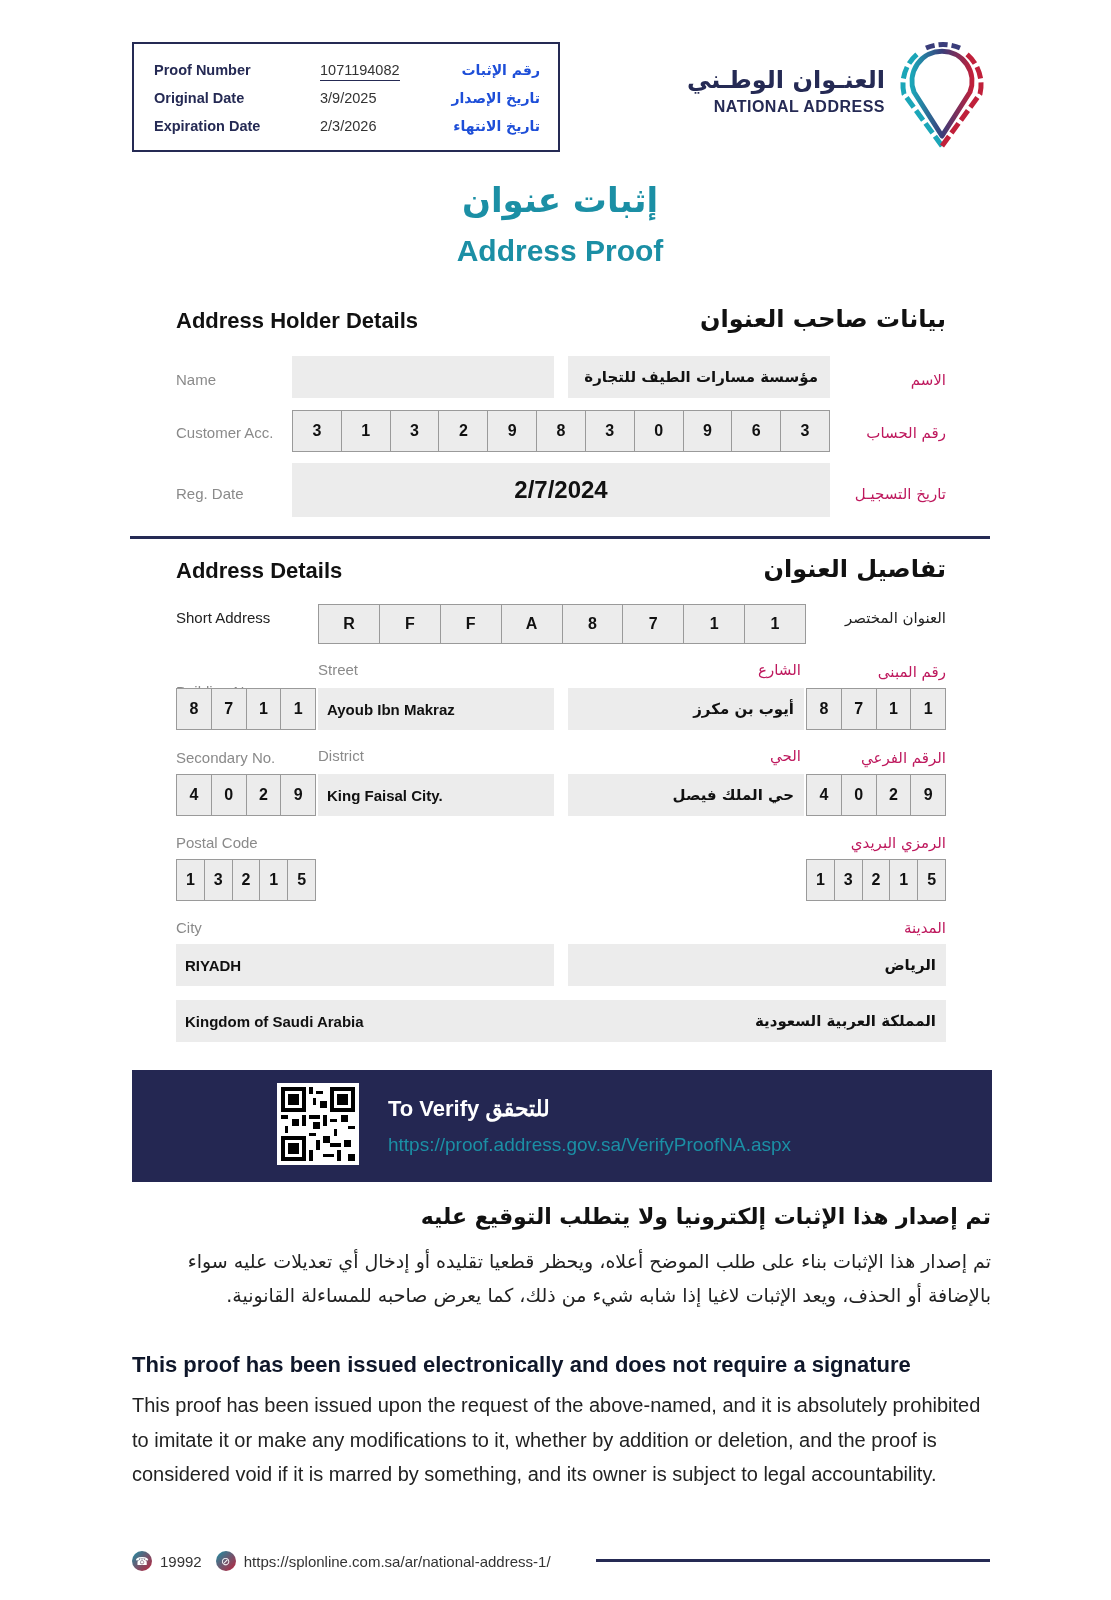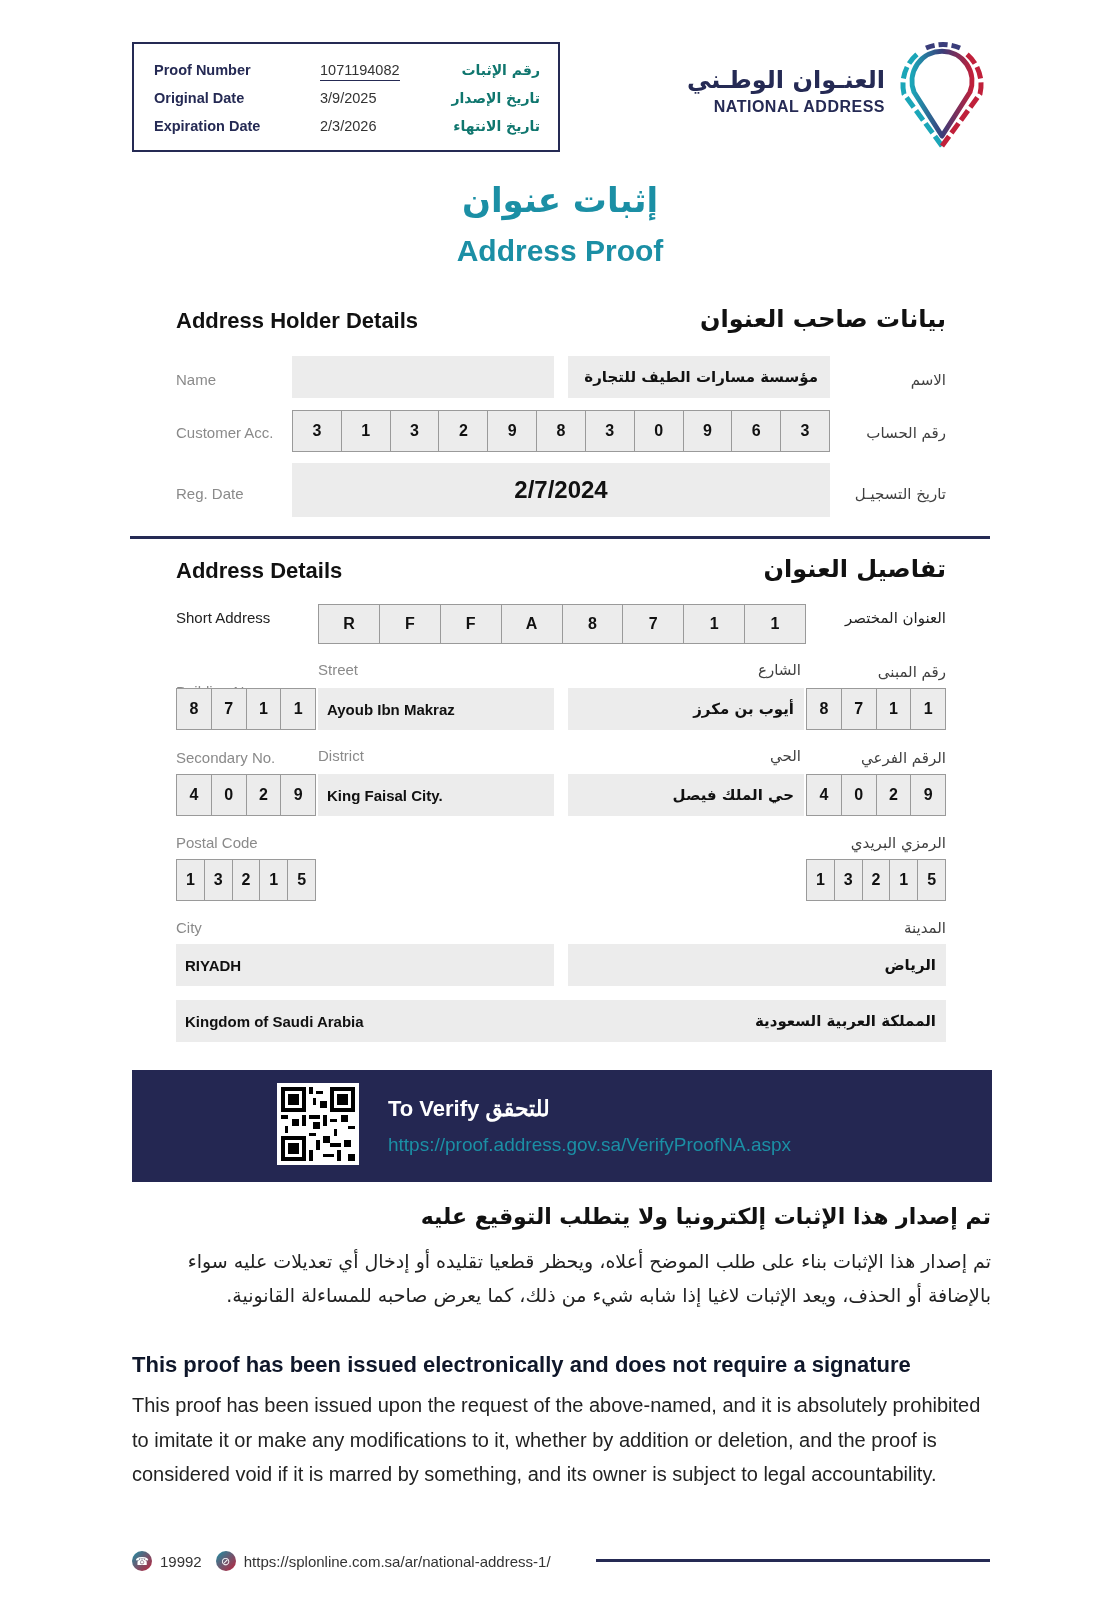--- a/index.html
+++ b/index.html
@@ -6,37 +6,37 @@
   html, body { width: 1111px; height: 1600px; background: #ffffff; overflow: hidden; }
   body { position: relative; font-family: "DejaVu Sans", sans-serif; color: #1a1a1a; }
   .abs { position: absolute; }
 
   
   .proof-box { left: 132px; top: 42px; width: 428px; height: 110px; border: 2px solid #252a54; }
   .pb-row { position: absolute; left: 0; width: 100%; height: 26px; font-size: 14px; }
   .pb-en { position: absolute; left: 20px; font-weight: bold; color: #252a54; font-family: "Liberation Sans", sans-serif; font-size: 14.5px; }
   .pb-val { position: absolute; left: 186px; color: #333; font-family: "Liberation Sans", sans-serif; font-size: 14.5px; }
   .pb-val.u { border-bottom: 1.5px solid #252a54; padding-bottom: 2px; }
-  .pb-ar { position: absolute; right: 18px; direction: rtl; font-weight: bold; color: #0f766e; font-size: 14px; }
+  .pb-ar { position: absolute; right: 18px; direction: rtl; font-weight: bold; color: #1d4ed8; font-size: 14px; }
 
   
   .logo-ar { right: 226px; top: 66px; font-size: 24px; font-weight: bold; color: #252a54; direction: rtl; letter-spacing: 1px; }
   .logo-en { right: 226px; top: 98px; font-size: 16px; font-weight: bold; color: #252a54; font-family: "Liberation Sans", sans-serif; letter-spacing: 0.5px; }
   .logo-mark { left: 890px; top: 40px; width: 104px; height: 108px; }
 
   
   .title-ar { left: 0; width: 1120px; top: 180px; text-align: center; font-size: 34px; font-weight: bold; color: #1b8fa5; direction: rtl; }
   .title-en { left: 0; width: 1120px; top: 234px; text-align: center; font-size: 30px; font-weight: bold; color: #1b8fa5; font-family: "Liberation Sans", sans-serif; }
 
   .sec-en { font-family: "Liberation Sans", sans-serif; font-weight: bold; font-size: 22px; color: #111; }
   .sec-ar { direction: rtl; font-weight: bold; font-size: 24px; color: #111; }
 
   .lbl-en { font-family: "Liberation Sans", sans-serif; font-size: 15px; color: #8a8a8a; }
   .lbl-en-dark { font-family: "Liberation Sans", sans-serif; font-size: 15px; color: #222; }
-  .lbl-ar { direction: rtl; font-size: 15px; color: #404040; }
+  .lbl-ar { direction: rtl; font-size: 15px; color: #be185d; }
   .lbl-ar-dark { direction: rtl; font-size: 15px; color: #222; }
 
   .field { background: #ececec; }
   .field-txt { font-family: "Liberation Sans", sans-serif; font-weight: bold; font-size: 15px; color: #111; }
   .field-txt-ar { direction: rtl; font-weight: bold; font-size: 15px; color: #111; }
 
   .cells { display: flex; border: 1.5px solid #9a9a9a; background: #ececec; }
   .cell { flex: 1; display: flex; align-items: center; justify-content: center; border-right: 1.5px solid #9a9a9a; font-family: "Liberation Sans", sans-serif; font-weight: bold; font-size: 16px; color: #111; }
   .cell:last-child { border-right: none; }
 

